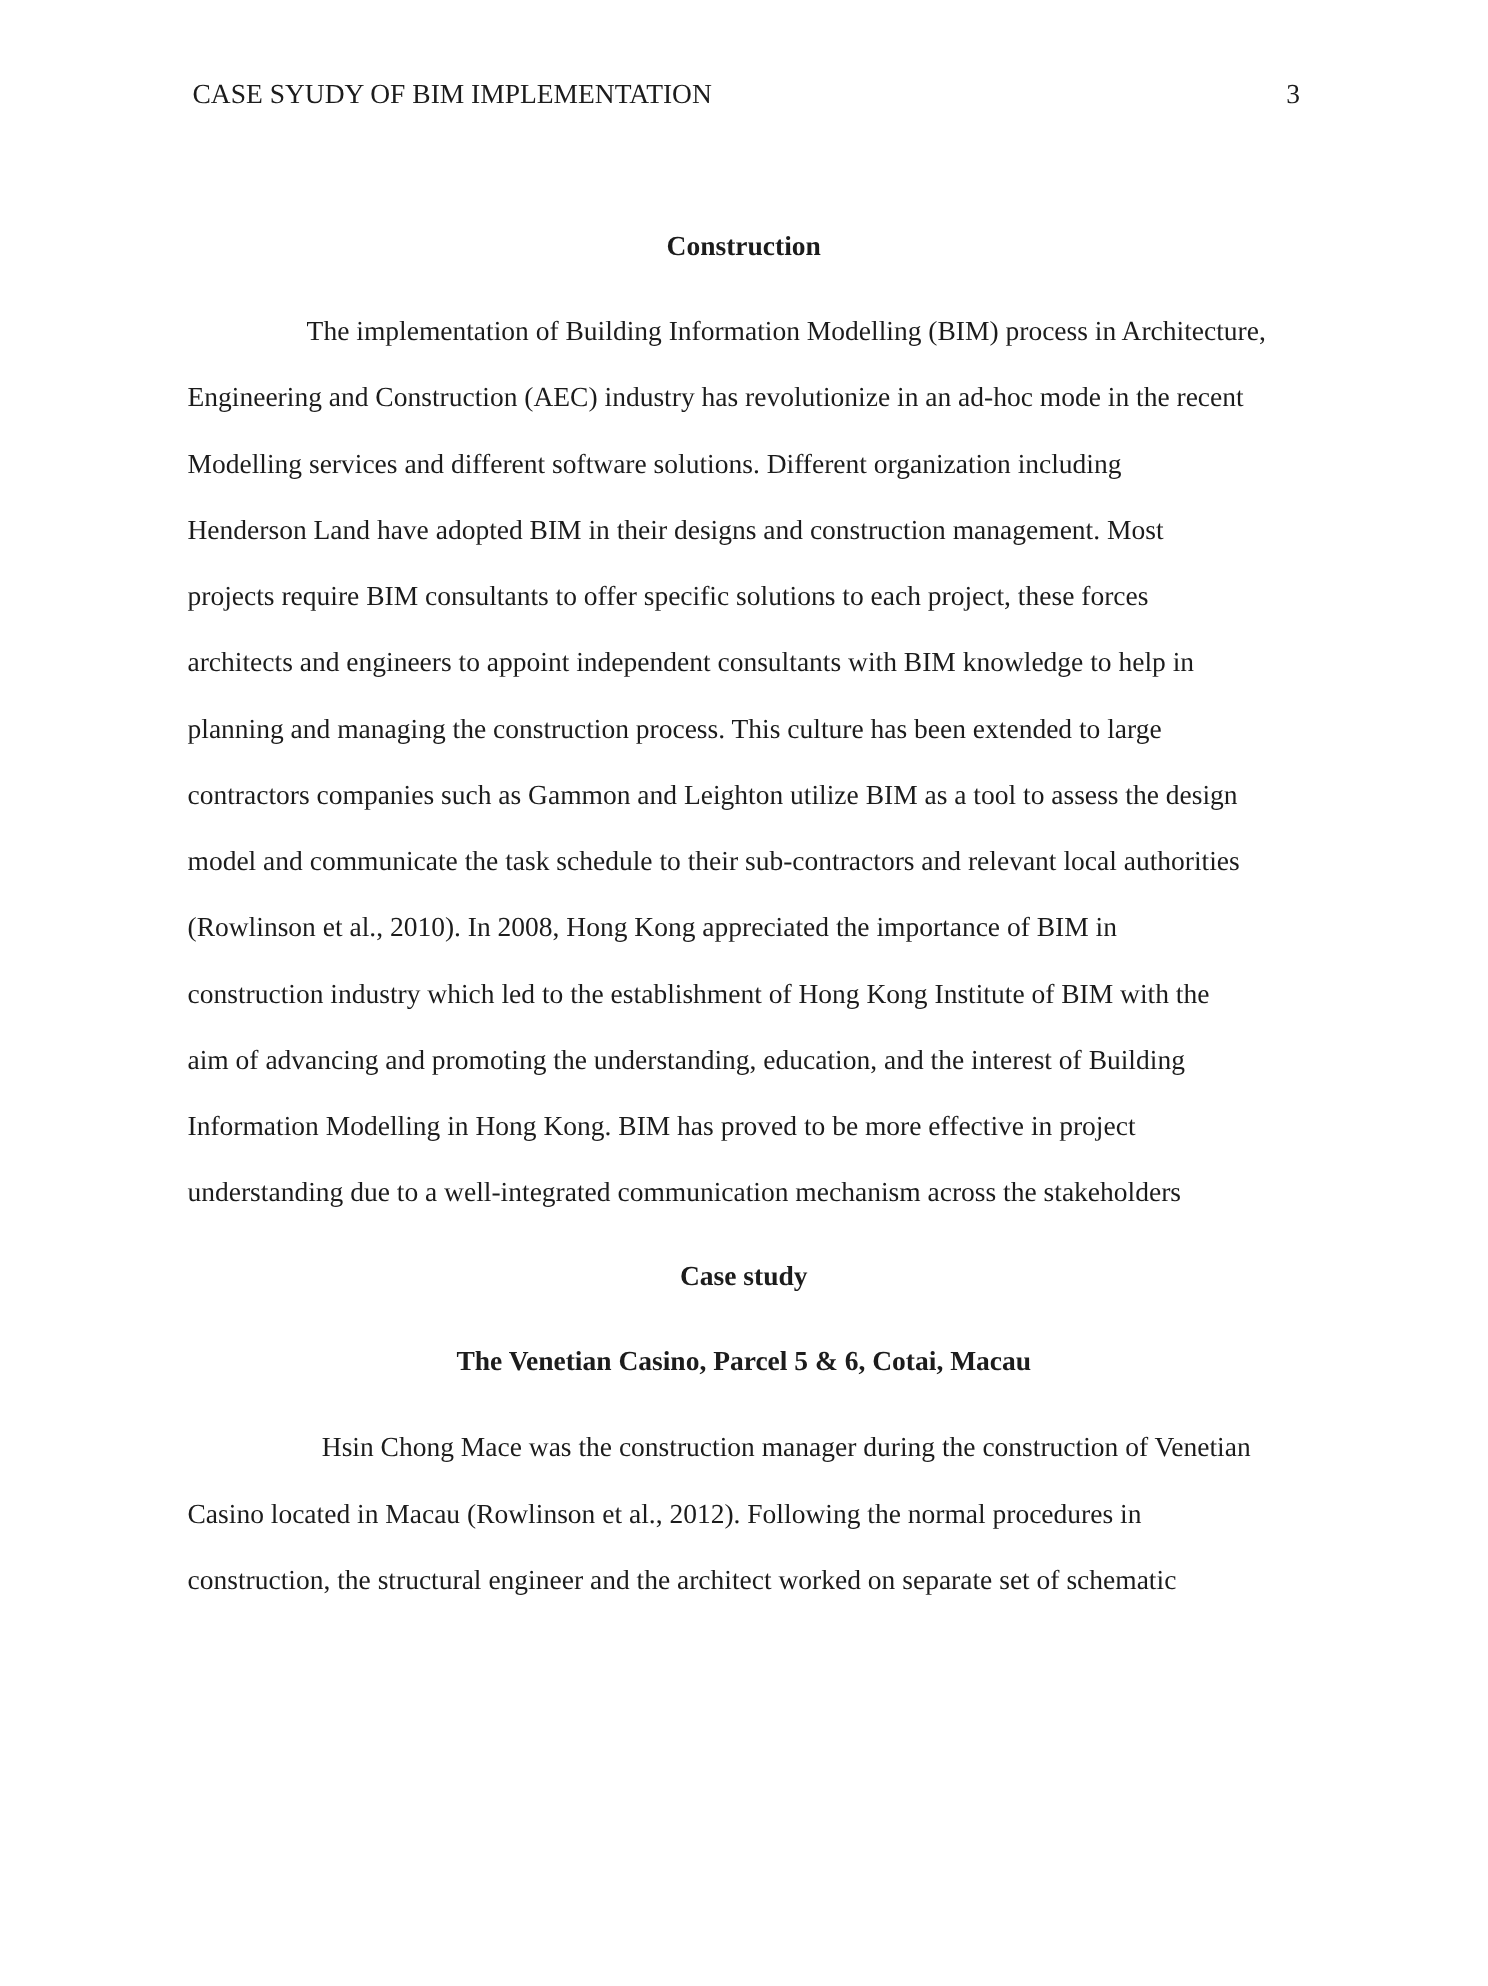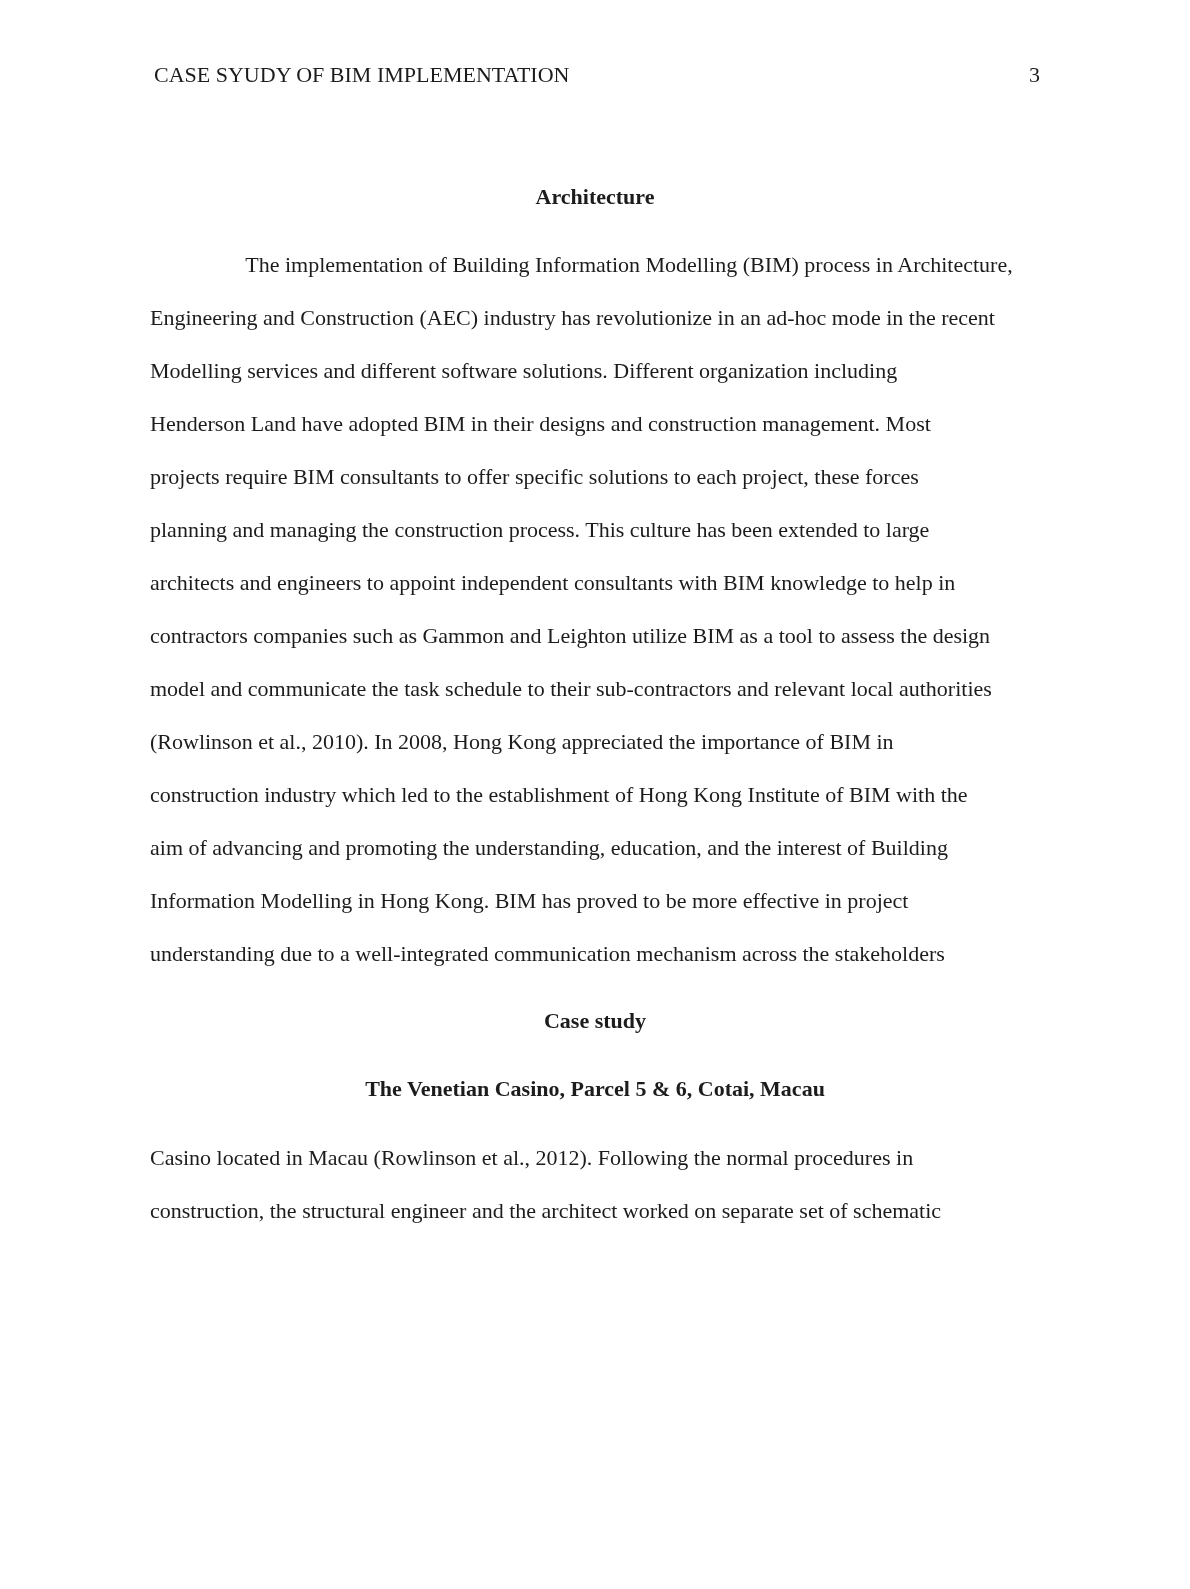--- a/index.html
+++ b/index.html
@@ -50,42 +50,43 @@
 
 <div class="page">
 
   <div class="running-header">
     <span>CASE SYUDY OF BIM IMPLEMENTATION</span>
     <span>3</span>
   </div>
 
   <div class="content">
 
-    <div class="heading heading-intro">Architecture</div>
+    <div class="heading heading-intro">Construction</div>
 
     <div class="para">
       <div class="line indent">The implementation of Building Information Modelling (BIM) process in Architecture,</div>
       <div class="line">Engineering and Construction (AEC) industry has revolutionize in an ad-hoc mode in the recent</div>
       <div class="line">Modelling services and different software solutions. Different organization including</div>
       <div class="line">Henderson Land have adopted BIM in their designs and construction management. Most</div>
       <div class="line">projects require BIM consultants to offer specific solutions to each project, these forces</div>
+      <div class="line">architects and engineers to appoint independent consultants with BIM knowledge to help in</div>
       <div class="line">planning and managing the construction process. This culture has been extended to large</div>
-      <div class="line">architects and engineers to appoint independent consultants with BIM knowledge to help in</div>
       <div class="line">contractors companies such as Gammon and Leighton utilize BIM as a tool to assess the design</div>
       <div class="line">model and communicate the task schedule to their sub-contractors and relevant local authorities</div>
       <div class="line">(Rowlinson et al., 2010). In 2008, Hong Kong appreciated the importance of BIM in</div>
       <div class="line">construction industry which led to the establishment of Hong Kong Institute of BIM with the</div>
       <div class="line">aim of advancing and promoting the understanding, education, and the interest of Building</div>
       <div class="line">Information Modelling in Hong Kong. BIM has proved to be more effective in project</div>
       <div class="line">understanding due to a well-integrated communication mechanism across the stakeholders</div>
     </div>
 
     <div class="heading heading-case">Case study</div>
 
     <div class="heading heading-sub">The Venetian Casino, Parcel 5 &amp; 6, Cotai, Macau</div>
 
     <div class="para-2">
+      <div class="line indent">Hsin Chong Mace was the construction manager during the construction of Venetian</div>
       <div class="line">Casino located in Macau (Rowlinson et al., 2012). Following the normal procedures in</div>
       <div class="line">construction, the structural engineer and the architect worked on separate set of schematic</div>
     </div>
 
   </div>
 </div>
 
 </body></html>

